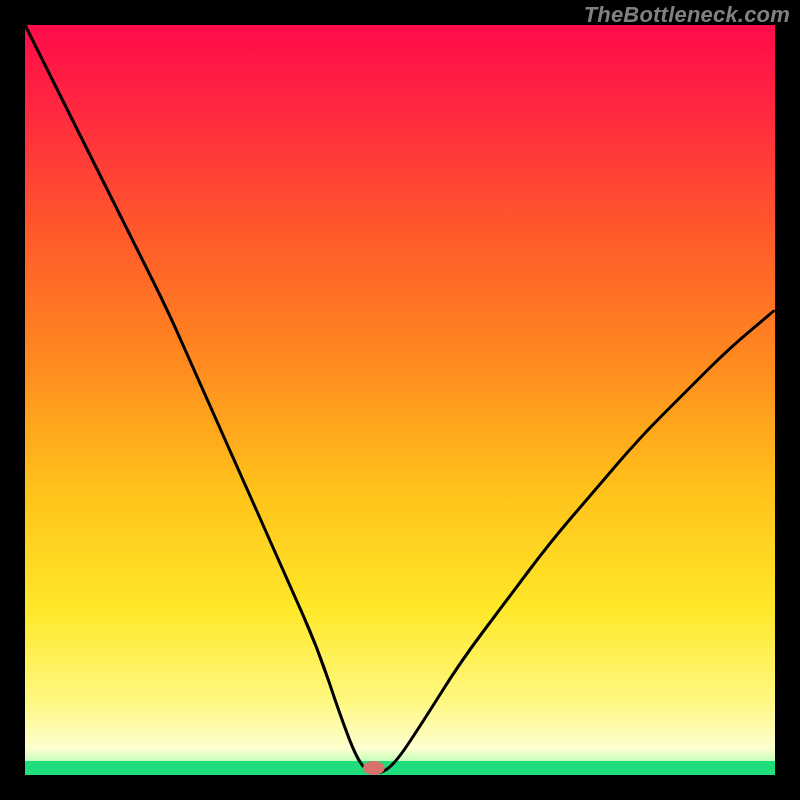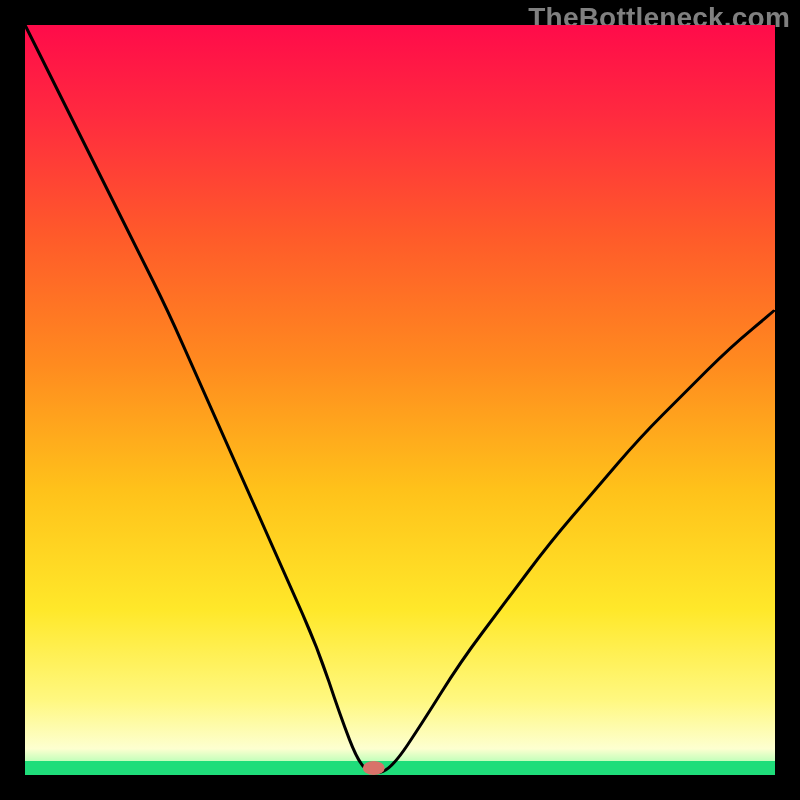--- a/index.html
+++ b/index.html
@@ -15,23 +15,24 @@
     position: relative;
     width: 800px;
     height: 800px;
     background: #000;
   }
   .watermark {
     position: absolute;
     top: 2px;
     right: 10px;
     color: #808080;
-    font-size: 28px;
+    font-size: 22px;
     font-weight: 600;
     letter-spacing: 0.2px;
+    font-style: italic;
   }
   svg {
     position: absolute;
     left: 0;
     top: 0;
   }
 </style>
 </head>
 <body>
 <div class="frame">

